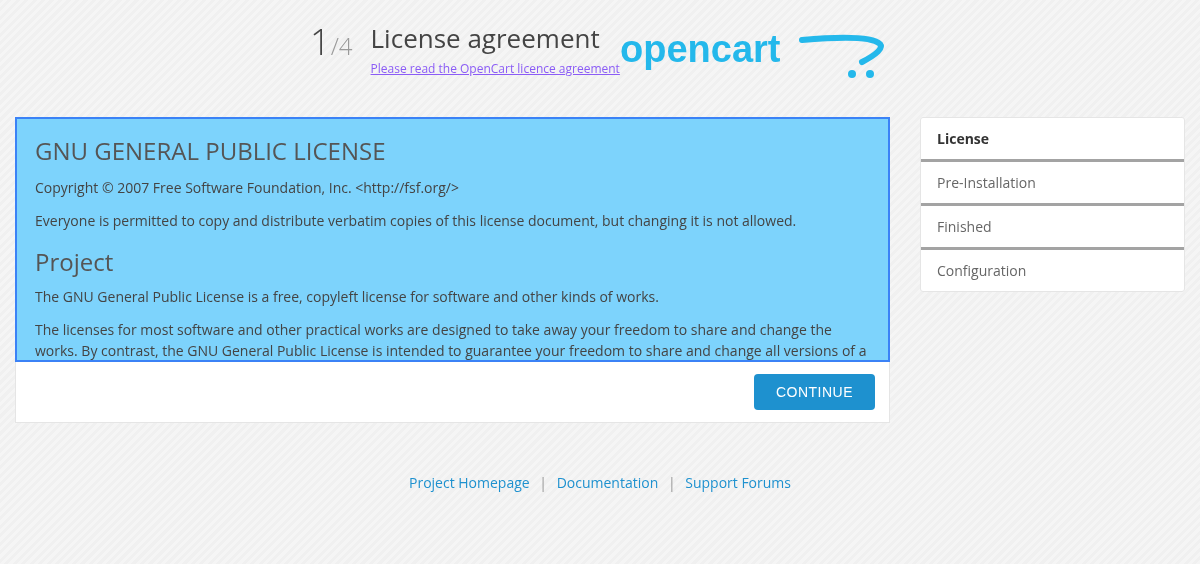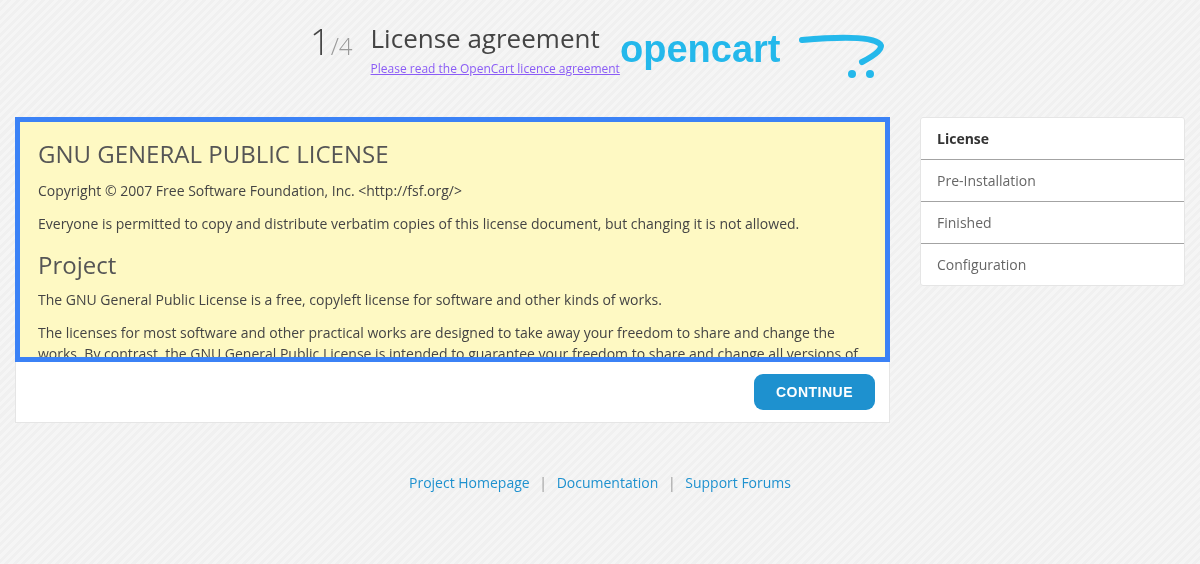--- a/index.html
+++ b/index.html
@@ -64,22 +64,22 @@
       padding-top: 6px;
     }
     .main {
       display: flex;
       gap: 30px;
     }
     .content {
       flex: 1;
     }
     .license-box {
-      background: #fef9c3;
-      border: 5px solid #3b82f6;
+      background: #7dd3fc;
+      border: 2px solid #3b82f6;
       height: 245px;
       overflow-y: scroll;
       padding: 15px 18px;
     }
     .license-box h3 {
       font-size: 24px;
       font-weight: 400;
       color: #555;
       margin-bottom: 10px;
     }
@@ -102,39 +102,39 @@
       border-top: none;
       padding: 12px 14px;
       text-align: right;
     }
     .btn-continue {
       background: #1e91cf;
       color: #fff;
       border: none;
       padding: 10px 22px;
       font-size: 14px;
-      font-weight: 700;
+      font-weight: 400;
       letter-spacing: 0.5px;
       cursor: pointer;
-      border-radius: 9px;
+      border-radius: 4px;
     }
     .sidebar {
       width: 265px;
     }
     .steps-list {
       background: #fff;
       border: 1px solid #e5e5e5;
       border-radius: 3px;
       overflow: hidden;
     }
     .steps-list .step-item {
       padding: 11px 16px;
       font-size: 14px;
       color: #666;
-      border-bottom: 1px solid #a3a3a3;
+      border-bottom: 3px solid #a3a3a3;
     }
     .steps-list .step-item:last-child {
       border-bottom: none;
     }
     .steps-list .step-item.active {
       color: #333;
       font-weight: 700;
     }
     .footer {
       text-align: center;

